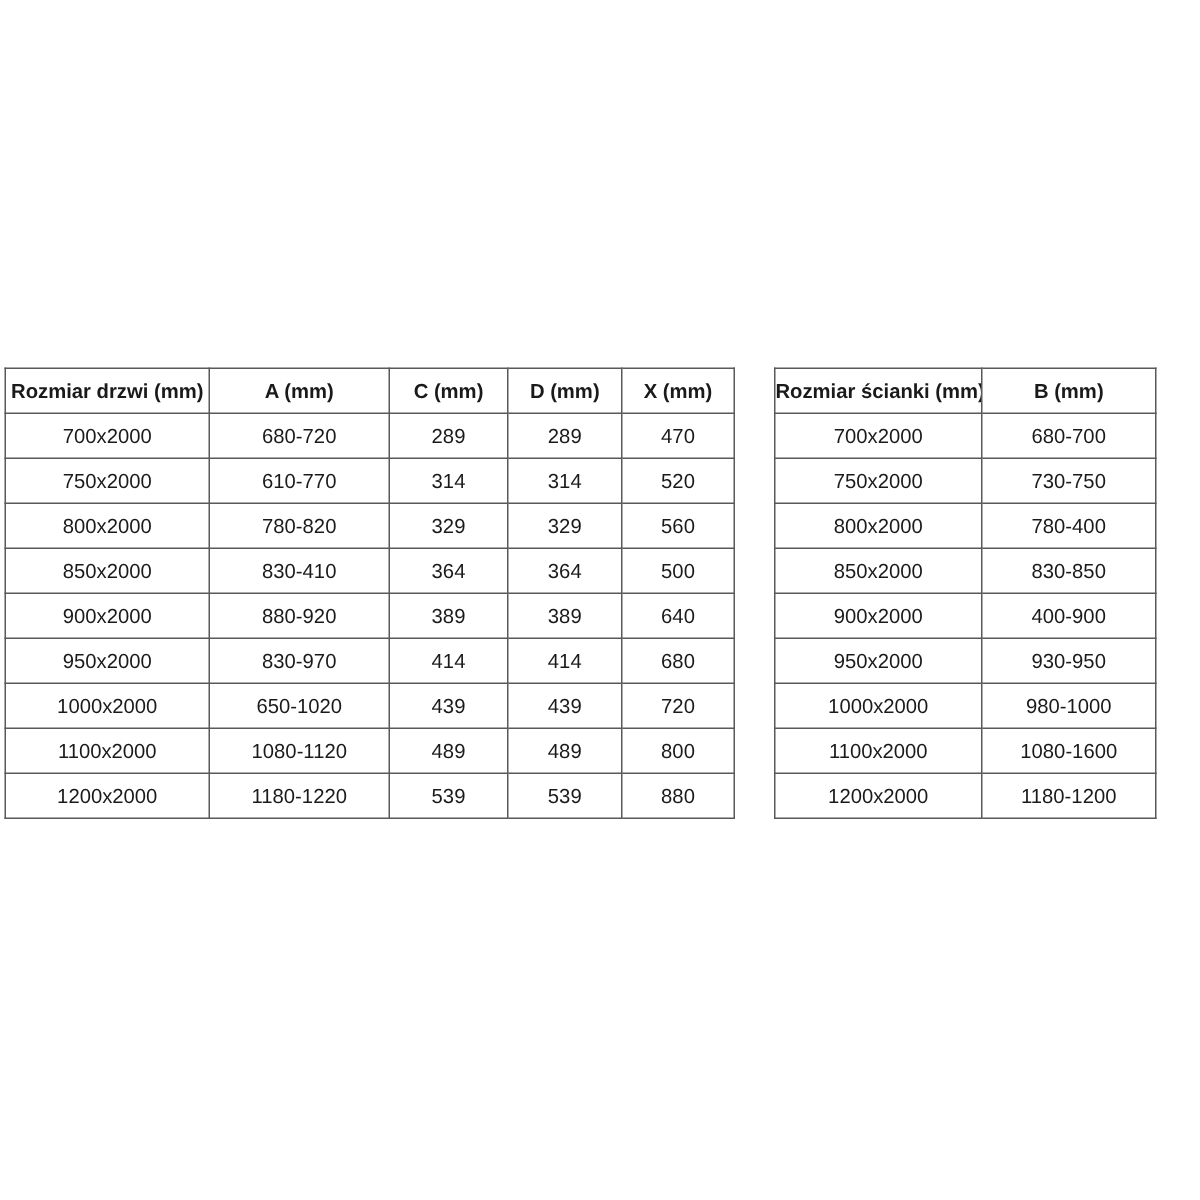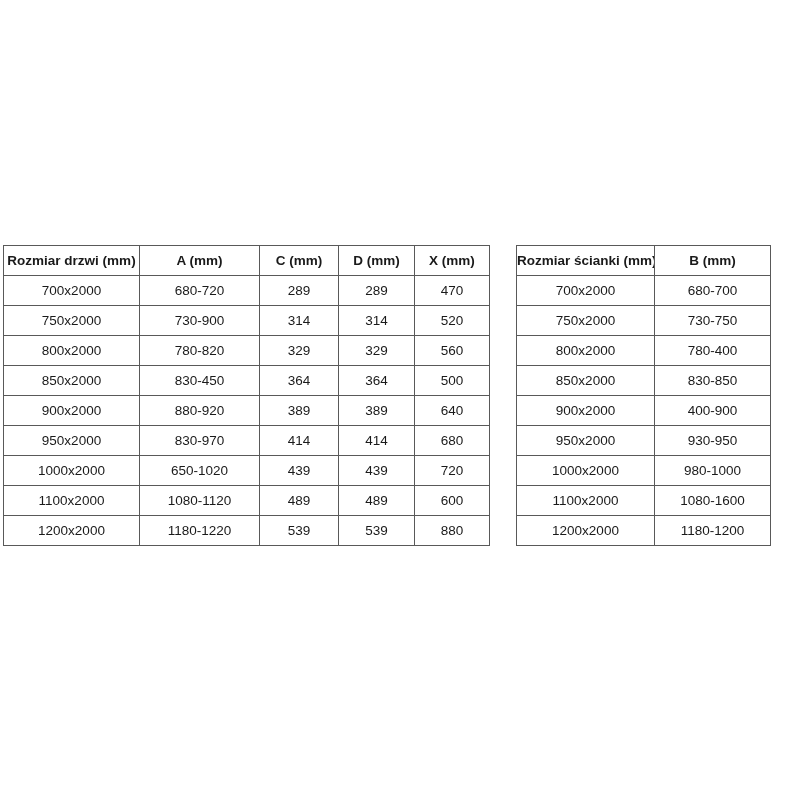--- a/index.html
+++ b/index.html
@@ -72,35 +72,35 @@
     <tbody>
       <tr>
         <td>700x2000</td>
         <td>680-720</td>
         <td>289</td>
         <td>289</td>
         <td>470</td>
       </tr>
       <tr>
         <td>750x2000</td>
-        <td>730-900</td>
+        <td>610-770</td>
         <td>314</td>
         <td>314</td>
         <td>520</td>
       </tr>
       <tr>
         <td>800x2000</td>
         <td>780-820</td>
         <td>329</td>
         <td>329</td>
         <td>560</td>
       </tr>
       <tr>
         <td>850x2000</td>
-        <td>830-450</td>
+        <td>830-410</td>
         <td>364</td>
         <td>364</td>
         <td>500</td>
       </tr>
       <tr>
         <td>900x2000</td>
         <td>880-920</td>
         <td>389</td>
         <td>389</td>
         <td>640</td>
@@ -117,21 +117,21 @@
         <td>650-1020</td>
         <td>439</td>
         <td>439</td>
         <td>720</td>
       </tr>
       <tr>
         <td>1100x2000</td>
         <td>1080-1120</td>
         <td>489</td>
         <td>489</td>
-        <td>600</td>
+        <td>800</td>
       </tr>
       <tr>
         <td>1200x2000</td>
         <td>1180-1220</td>
         <td>539</td>
         <td>539</td>
         <td>880</td>
       </tr>
     </tbody>
   </table>

